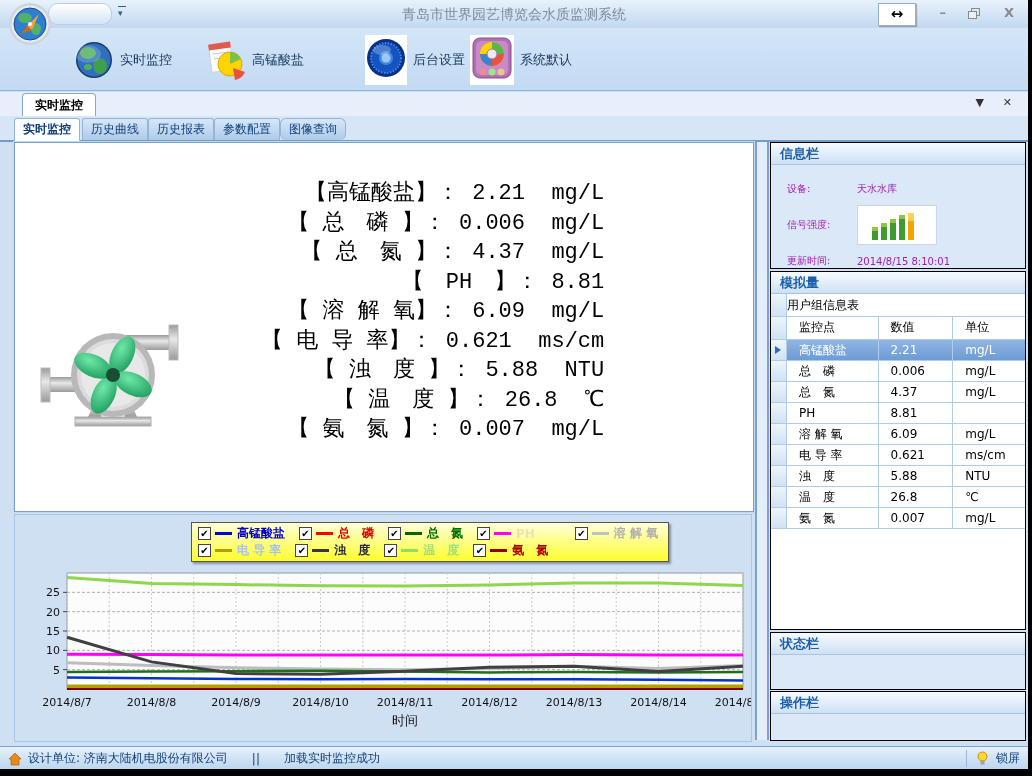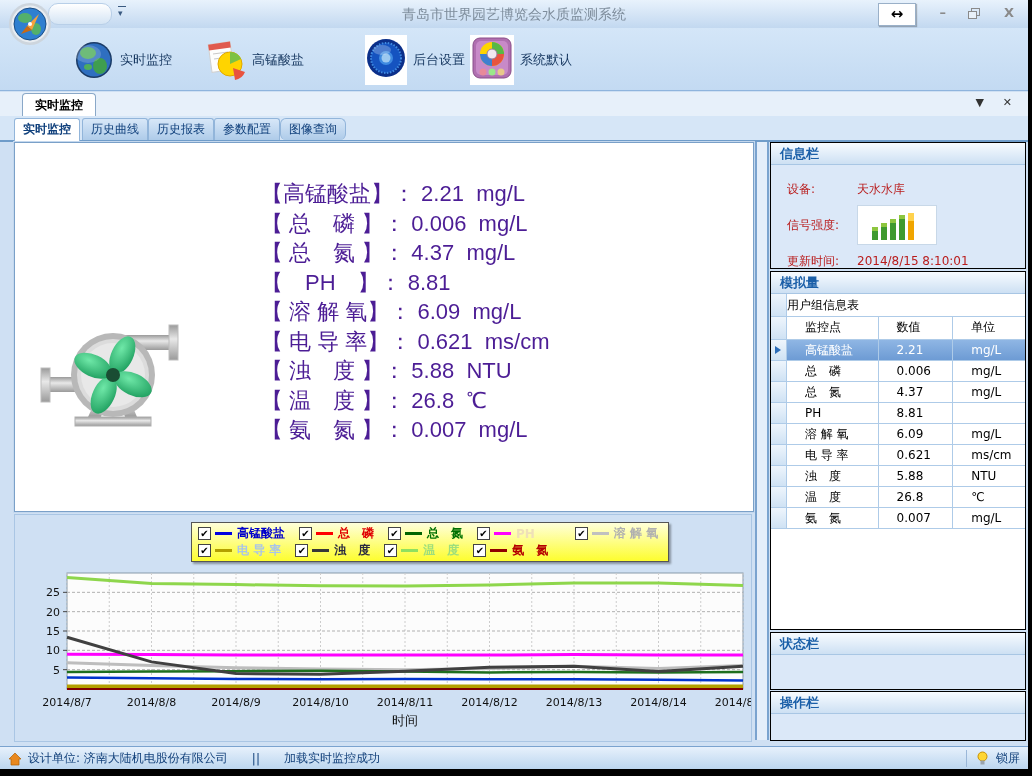--- a/index.html
+++ b/index.html
@@ -48,48 +48,48 @@
     font-size:12px;color:#10407c;background:linear-gradient(#d7e7f8,#aecbe9);
     border:1px solid #92b5da;border-bottom:none;border-radius:3px 3px 0 0;cursor:pointer;}
   .stab.active{background:#fff;font-weight:bold;height:22px;}
   #st0{left:14px;} #st1{left:82px;} #st2{left:148px;} #st3{left:214px;} #st4{left:280px;border-radius:6px;}
 
   
   #white-panel{position:absolute;left:14px;top:142px;width:738px;height:368px;background:#fff;
     border:1px solid #7aa0c8;box-shadow:0 0 0 1px #c4d8ee;}
   #pump{position:absolute;left:18px;top:172px;}
   #readings{position:absolute;left:246px;top:36px;}
-  .reading{font-family:Liberation Sans, sans-serif;font-size:22px;color:#4c1d95;
-    height:29.5px;line-height:29.5px;white-space:pre;}
+  .reading{font-family:Liberation Mono, monospace;font-size:22px;color:#000000;
+    height:29.5px;line-height:29.5px;white-space:pre;text-align:right;}
 
   
   #splitter{position:absolute;left:755px;top:142px;width:10px;height:598px;
     background:#e4eefa;border-left:2px solid #7aa3cf;border-right:2px solid #7aa3cf;cursor:col-resize;}
 
   
   #right-panel{position:absolute;left:770px;top:142px;width:256px;height:598px;}
   .section{position:absolute;left:0;width:254px;border:1px solid #000000;background:#dbe8f8;}
   .sec-head{height:21px;background:linear-gradient(#f7fbff,#cde0f3);color:#1b5fa8;
     font-size:13px;font-weight:bold;line-height:21px;padding-left:9px;
     border-bottom:1px solid #a8c6e4;cursor:pointer;}
   #sec-info{top:0;height:125px;}
-  .inforow{display:flex;align-items:center;font-size:12px;color:#b91c1c;}
+  .inforow{display:flex;align-items:center;font-size:10px;color:#a21caf;}
   .inforow .k{width:70px;margin-left:16px;}
   #row-dev{margin-top:14px;height:20px;}
   #row-sig{margin-top:6px;height:40px;}
   #row-upd{margin-top:6px;height:20px;}
   #signal-box{width:78px;height:38px;background:#fff;border:1px solid #c8d8e8;
     display:flex;align-items:flex-end;}
   #sec-analog{top:129px;height:357px;}
   #table{background:#fff;height:335px;overflow:hidden;}
   .trow{display:flex;height:21px;font-size:12px;color:#000;cursor:pointer;}
   .trow.hrow{height:23px;line-height:22px;}
   .tsel{width:15px;background:linear-gradient(#eef5fc,#cfe2f4);border-right:1px solid #aecbe8;
     border-bottom:1px solid #aecbe8;position:relative;}
-  .tc{line-height:20px;padding-left:18px;border-right:1px solid #aecbe8;border-bottom:1px solid #aecbe8;box-sizing:border-box;}
+  .tc{line-height:20px;padding-left:12px;border-right:1px solid #aecbe8;border-bottom:1px solid #aecbe8;box-sizing:border-box;}
   .c1{width:92px;} .c2{width:75px;} .c3{width:72px;border-right:none;}
   .ttitle{flex:1;line-height:22px;border-bottom:1px solid #aecbe8;}
   .trow.selected .tc{background:linear-gradient(#8fb6e4,#6d9bd4);color:#fff;}
   .sel-arrow{position:absolute;left:4px;top:6px;width:0;height:0;
     border-left:6px solid #2b6cb8;border-top:4px solid transparent;border-bottom:4px solid transparent;}
   #sec-status{top:490px;height:56px;}
   #sec-oper{top:549px;height:48px;}
 
   
   #chart-panel{position:absolute;left:14px;top:514px;width:738px;height:228px;

